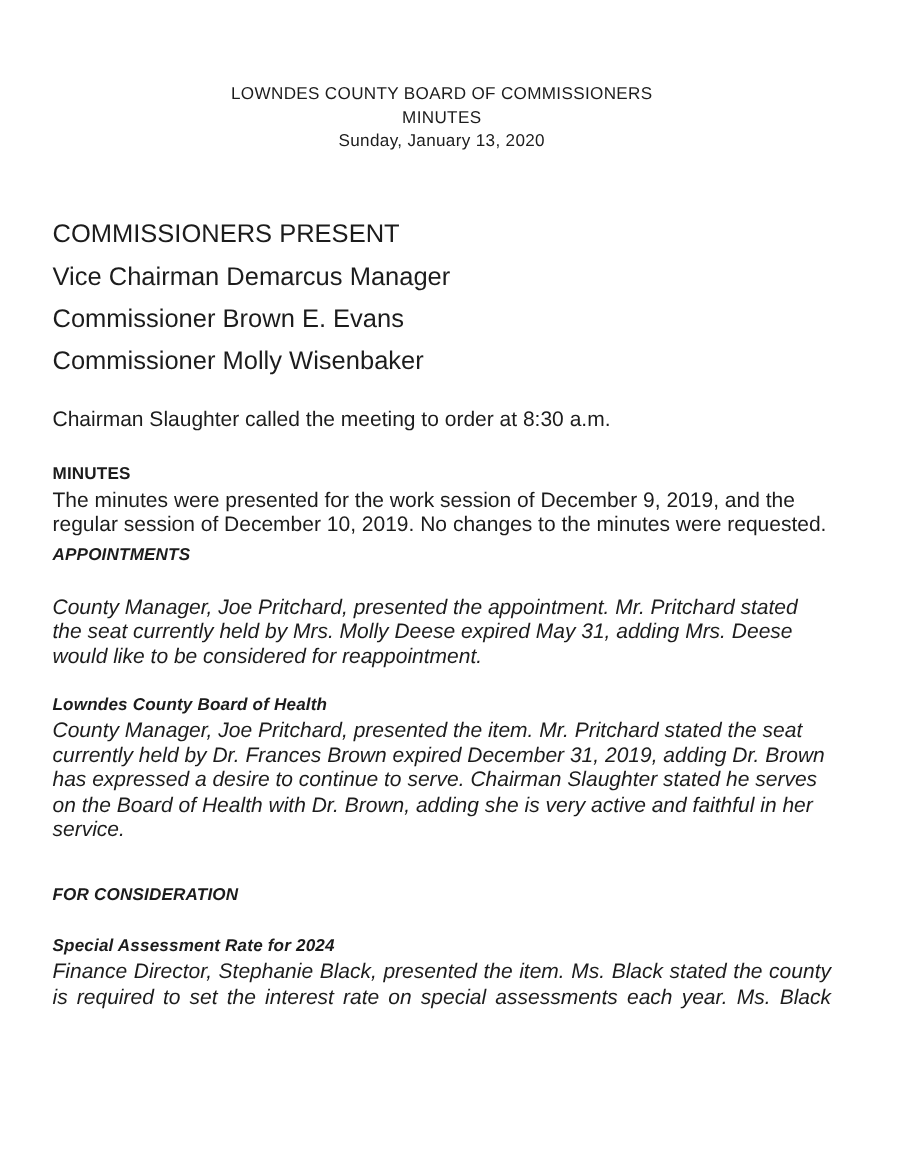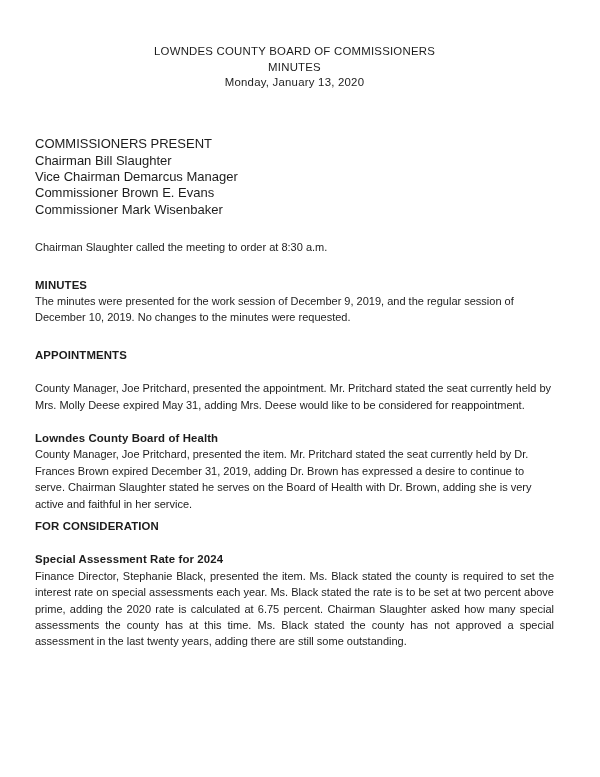--- a/index.html
+++ b/index.html
@@ -11,21 +11,21 @@
     width: 600px;
     height: 777px;
     position: relative;
     font-family: "Liberation Sans", sans-serif;
     color: #1c1c1c;
     -webkit-font-smoothing: antialiased;
   }
   .page {
     position: absolute;
     left: 0;
-    top: 0;
+    top: 12px;
     width: 600px;
     height: 662px;
     background: #ffffff;
     overflow: hidden;
   }
   .content {
     position: absolute;
     left: 35px;
     top: 44px;
     width: 519px;
@@ -37,66 +37,66 @@
     font-size: 11.4px;
     line-height: 15.7px;
     letter-spacing: 0.02em;
   }
   .title-line-1 { white-space: nowrap; }
   .title-line-2 { white-space: nowrap; }
   .title-line-3 { white-space: nowrap; }
 
   
   .body-text {
-    font-size: 11px;
+    font-size: 14px;
     line-height: 16.4px;
     text-align: left;
   }
   .body-text.justified {
     text-align: justify;
     text-justify: inter-word;
   }
   .heading {
     font-size: 11.4px;
     line-height: 16.4px;
     font-weight: bold;
     letter-spacing: 0.01em;
   }
   .roster-line {
-    font-size: 13px;
+    font-size: 17px;
     line-height: 16.4px;
     white-space: nowrap;
+    margin-top: 12px;
   }
 
   
   .block-commissioners { margin-top: 45px; }
   .block-callorder     { margin-top: 21px; }
   .block-minutes       { margin-top: 21px; }
-  .block-appointments  { margin-top: 21px; }
+  .block-appointments  { margin-top: 5px; font-style: italic; }
   .block-subsection    { margin-top: 17px; }
-  .block-consideration { margin-top: 6px; }
+  .block-consideration { margin-top: 29px; font-style: italic; }
 </style>
 </head>
 <body>
 
 <div class="page">
   <div class="content">
 
     <div class="title-block">
       <div class="title-line-1">LOWNDES COUNTY BOARD OF COMMISSIONERS</div>
       <div class="title-line-2">MINUTES</div>
-      <div class="title-line-3">Monday, January 13, 2020</div>
+      <div class="title-line-3">Sunday, January 13, 2020</div>
     </div>
 
     <div class="block-commissioners">
       <div class="roster-line">COMMISSIONERS PRESENT</div>
-      <div class="roster-line">Chairman Bill Slaughter</div>
       <div class="roster-line">Vice Chairman Demarcus Manager</div>
       <div class="roster-line">Commissioner Brown E. Evans</div>
-      <div class="roster-line">Commissioner Mark Wisenbaker</div>
+      <div class="roster-line">Commissioner Molly Wisenbaker</div>
     </div>
 
     <div class="block-callorder">
       <div class="body-text">Chairman Slaughter called the meeting to order at 8:30 a.m.</div>
     </div>
 
     <div class="block-minutes">
       <div class="heading">MINUTES</div>
       <div class="body-text">The minutes were presented for the work session of December 9, 2019, and the regular session of December 10, 2019.  No changes to the minutes were requested.</div>
     </div>

